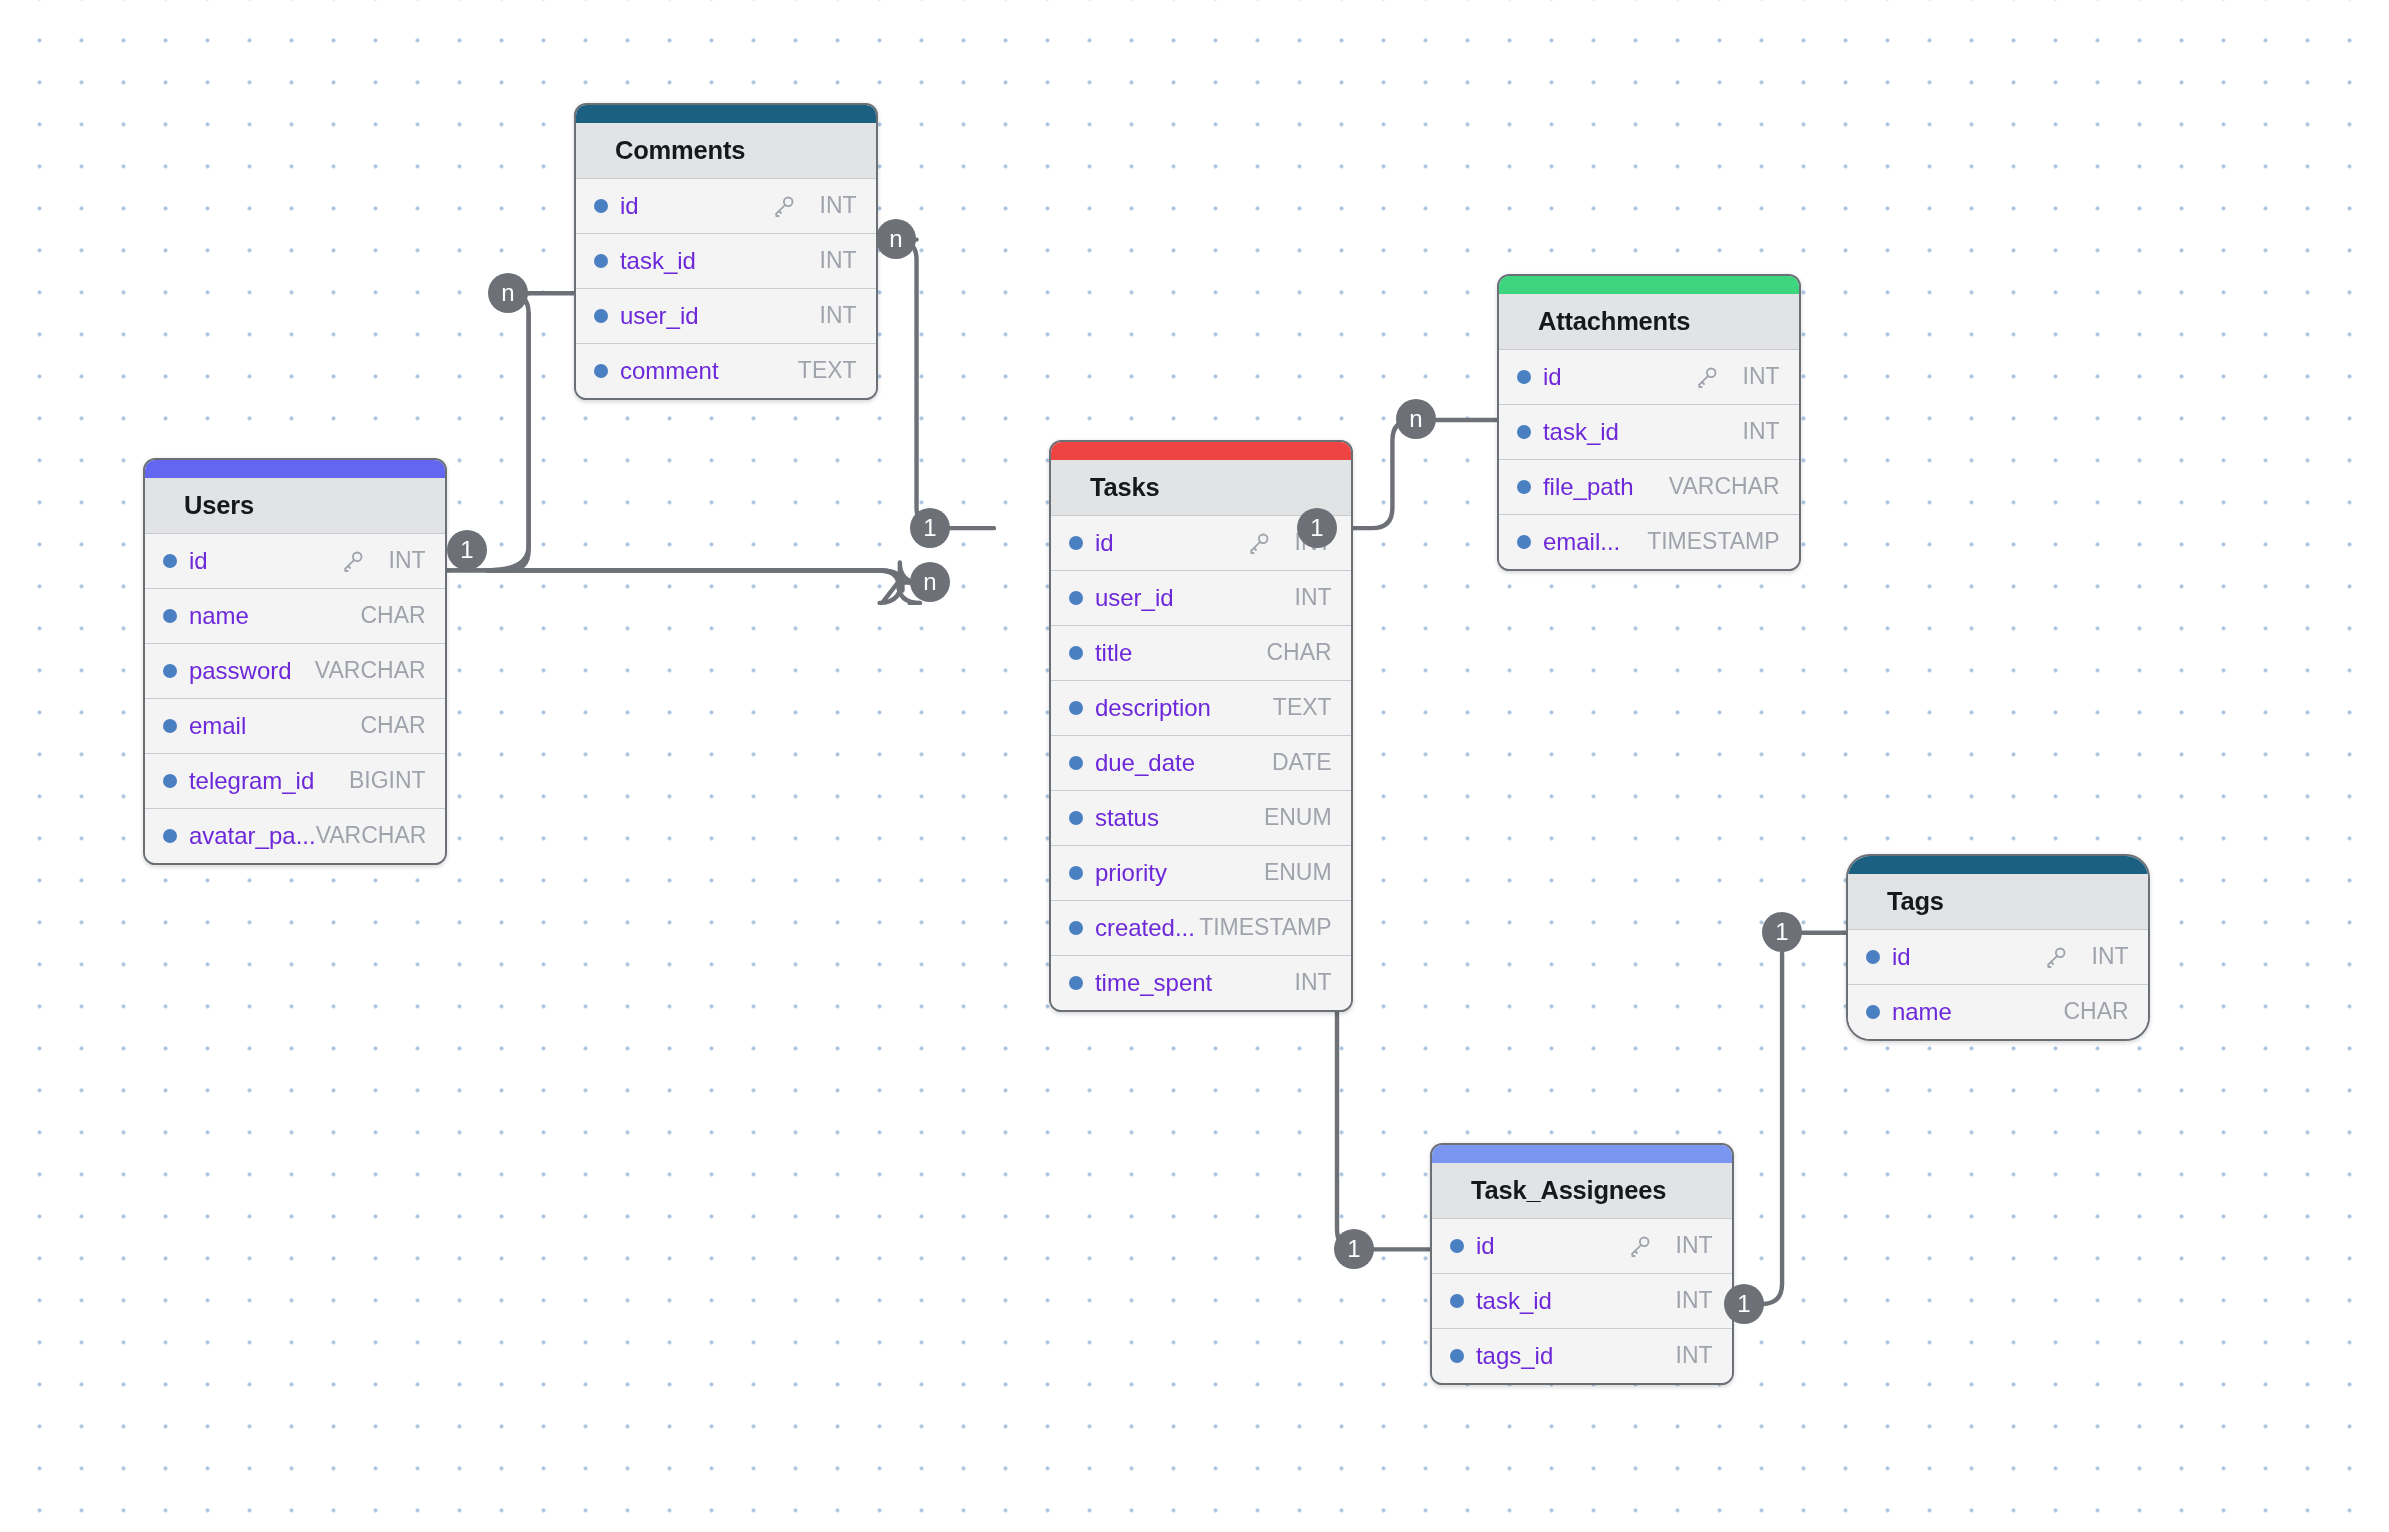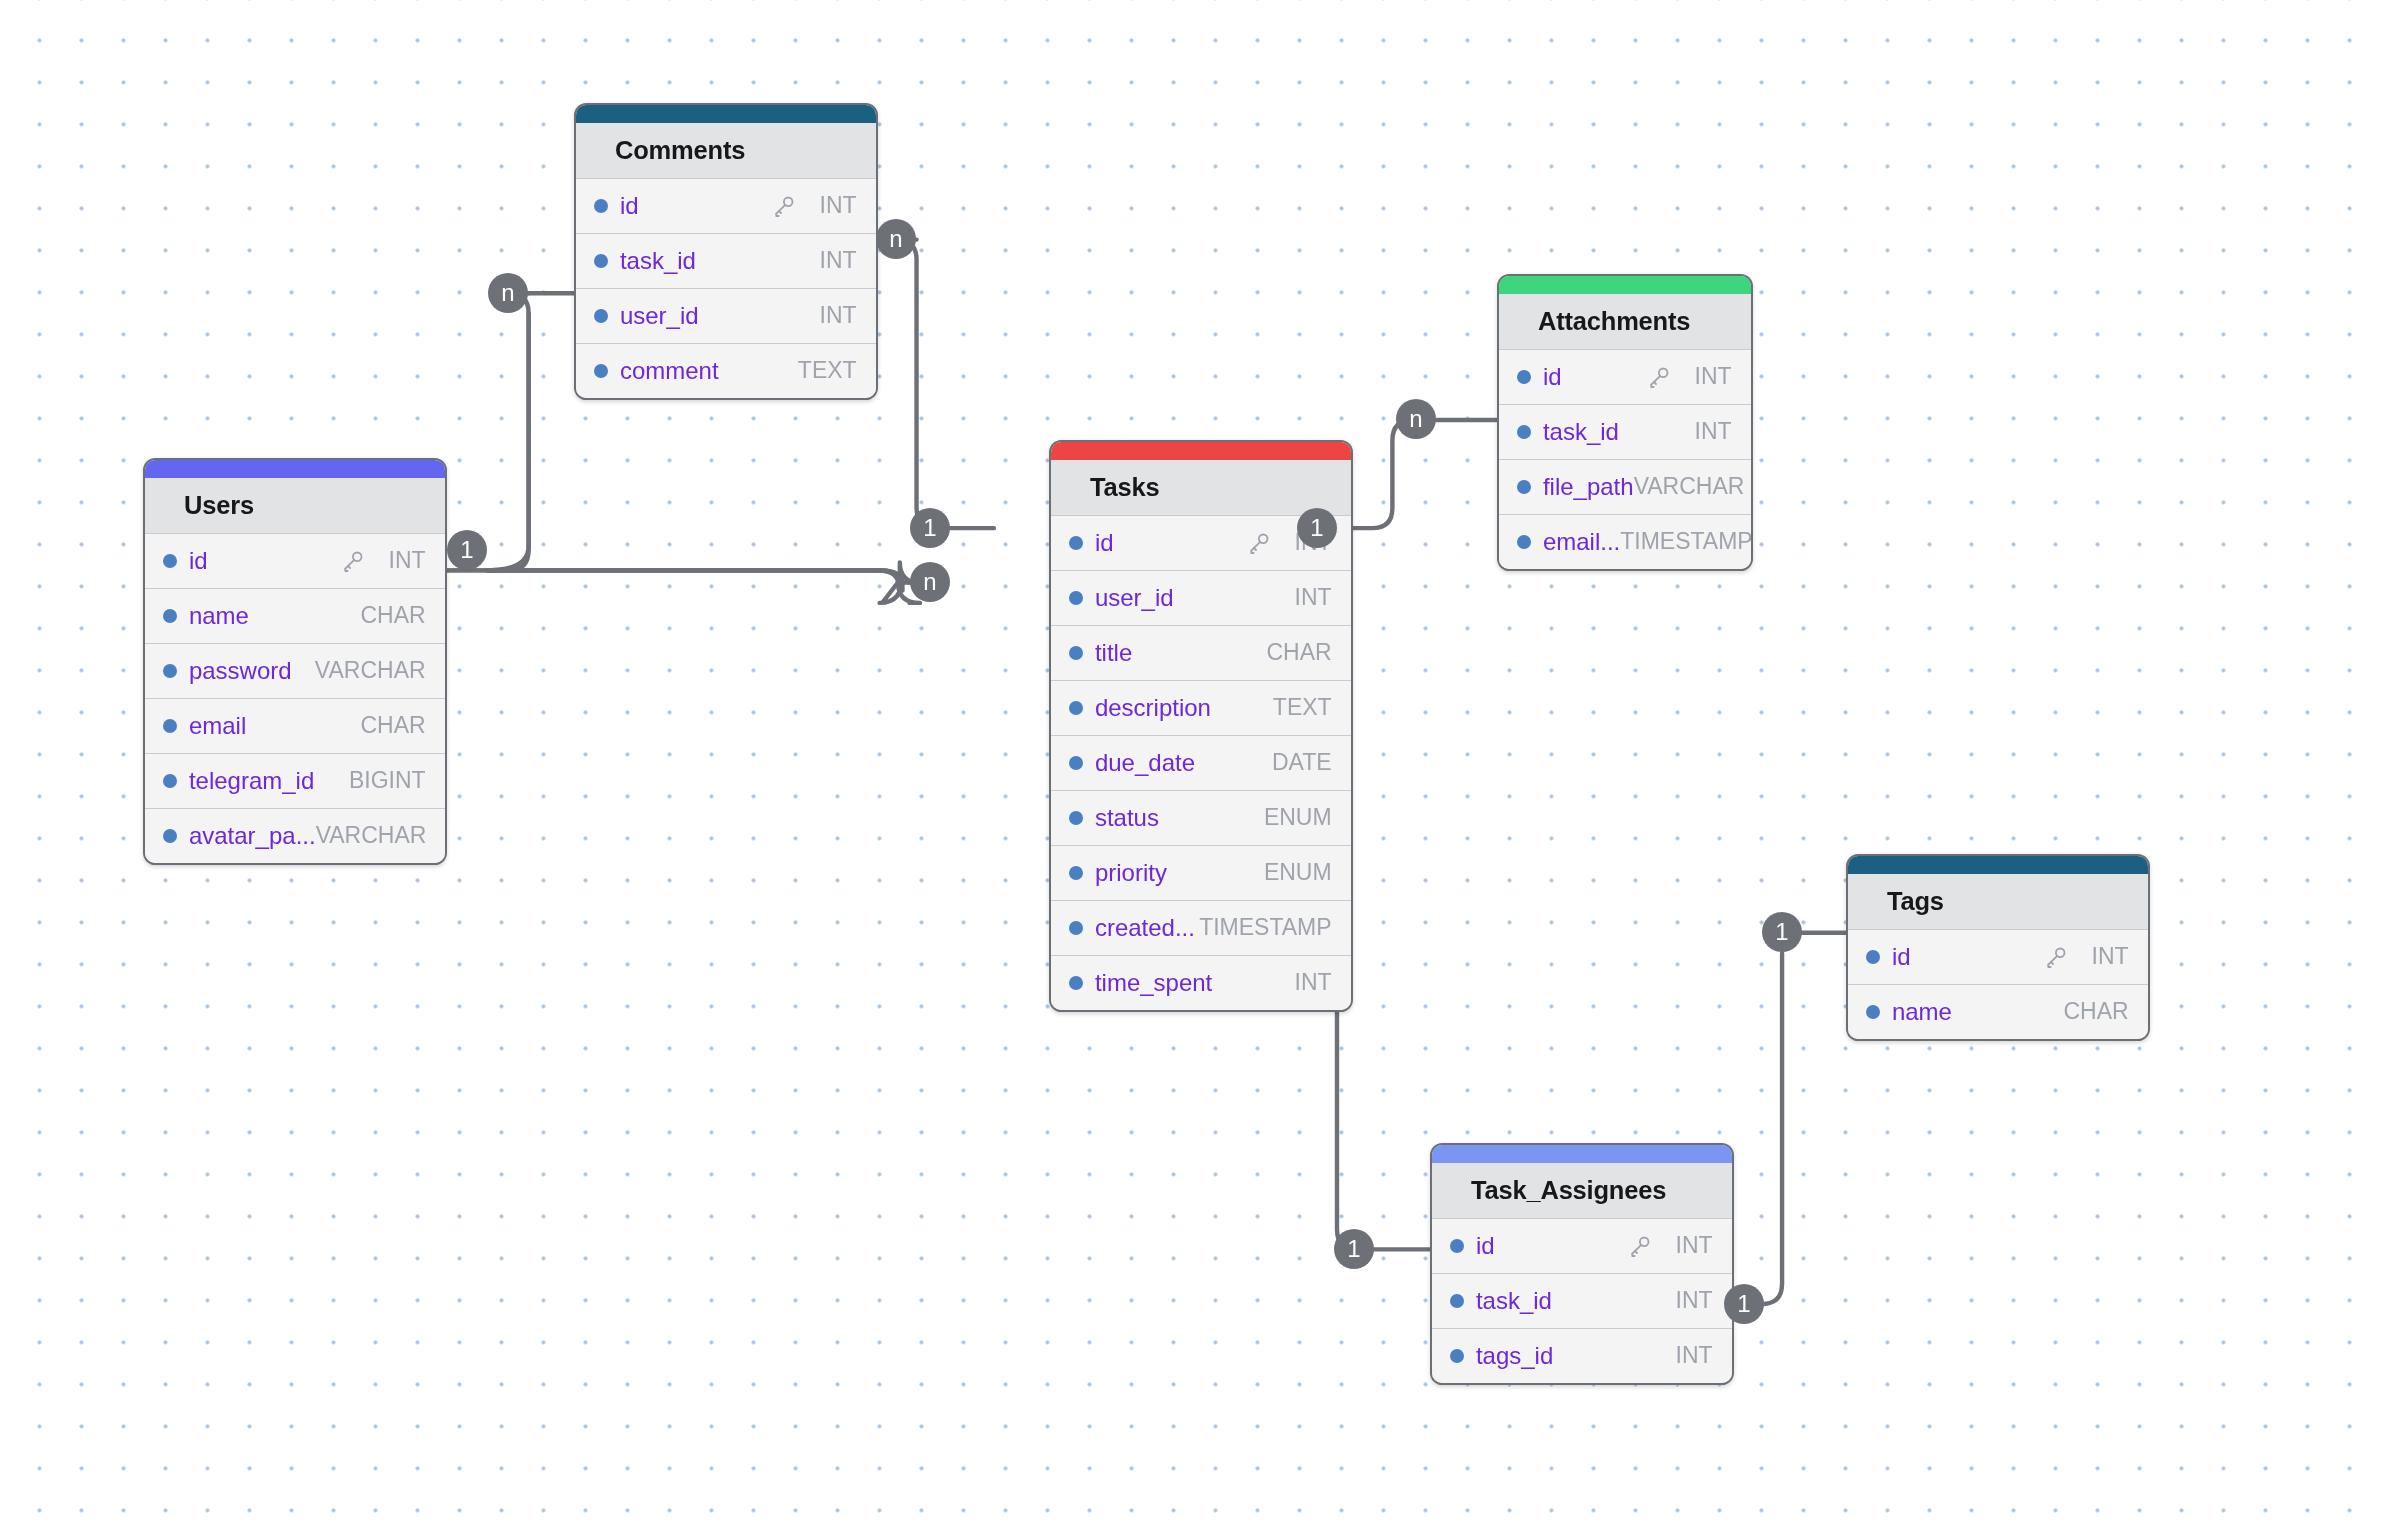--- a/index.html
+++ b/index.html
@@ -80,22 +80,22 @@
   }
   .key-icon { display: block; }
   .col-type {
     font-size: 23px;
     color: #9fa3ab;
     white-space: nowrap;
   }
   .card-users     { left: 143px;  top: 458px;  width: 304px; }
   .card-comments  { left: 574px;  top: 103px;  width: 304px; }
   .card-tasks     { left: 1049px; top: 440px;  width: 304px; }
-  .card-attach    { left: 1497px; top: 274px;  width: 256px; }
-  .card-tags      { left: 1846px; top: 854px;  width: 304px; }
+  .card-attach    { left: 1497px; top: 274px;  width: 304px; }
+  .card-tags      { left: 1846px; top: 854px;  width: 304px; border-radius: 24px; }
   .card-assignees { left: 1430px; top: 1143px; width: 304px; }
 
   .badge {
     position: absolute;
     width: 40px; height: 40px;
     border-radius: 50%;
     background: #6e7077;
     color: #ffffff;
     font-size: 24px;
     display: flex;

